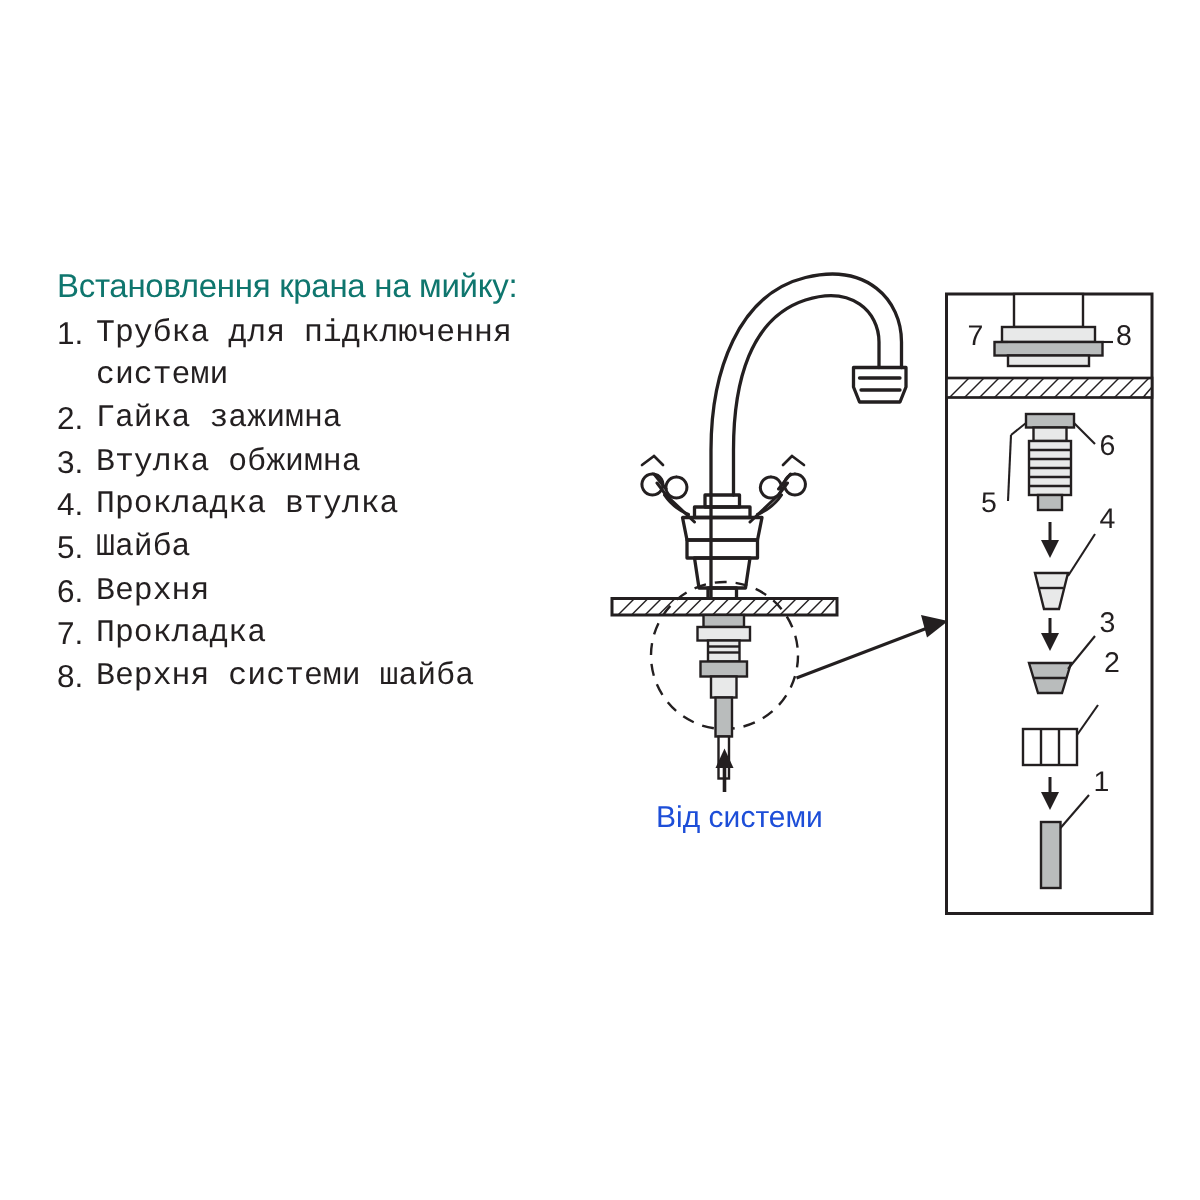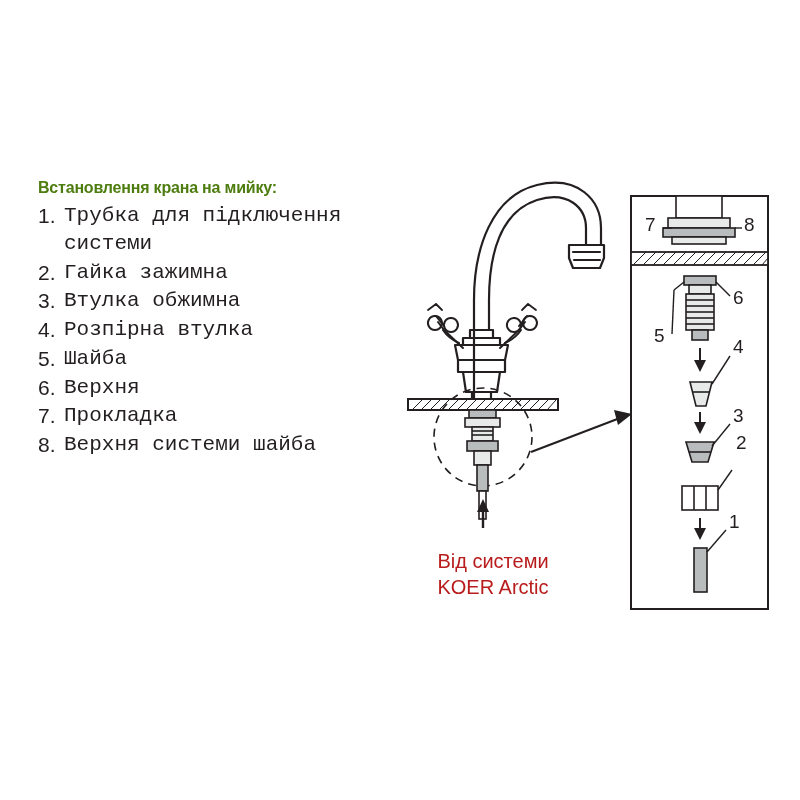--- a/index.html
+++ b/index.html
@@ -21,26 +21,26 @@
     width: 800px; height: 800px;
   }
   
   .instructions {
     position: absolute;
     left: 38px;
     top: 178px;
     width: 360px;
   }
   .instr-title {
-    font-size: 16px;
-    font-weight: bold;
+    font-size: 22px;
+    font-weight: normal;
     letter-spacing: -0.2px;
     line-height: 1.2;
     margin-bottom: 5px;
-    color: #4d7c0f;
+    color: #0f766e;
   }
   .instr-list {
     list-style: none;
     margin: 0;
     padding: 0;
   }
   .instr-item {
     display: flex;
     font-size: 21px;
     line-height: 1.32;
@@ -57,22 +57,21 @@
   }
   
   .caption {
     position: absolute;
     left: 398px;
     top: 532px;
     width: 190px;
     text-align: center;
     font-size: 20px;
     line-height: 1.32;
-    color: #b91c1c;
-    margin-top: 16px;
+    color: #1d4ed8;
   }
   
   .panel-labels span {
     position: absolute;
     font-size: 19px;
     color: #231f20;
   }
   svg.art {
     position: absolute;
     left: 0; top: 0;
@@ -95,21 +94,21 @@
       <li class="instr-item">
         <span class="instr-num">2.</span>
         <span class="instr-text">Гайка зажимна</span>
       </li>
       <li class="instr-item">
         <span class="instr-num">3.</span>
         <span class="instr-text">Втулка обжимна</span>
       </li>
       <li class="instr-item">
         <span class="instr-num">4.</span>
-        <span class="instr-text">Розпірна втулка</span>
+        <span class="instr-text">Прокладка втулка</span>
       </li>
       <li class="instr-item">
         <span class="instr-num">5.</span>
         <span class="instr-text">Шайба</span>
       </li>
       <li class="instr-item">
         <span class="instr-num">6.</span>
         <span class="instr-text">Верхня</span>
       </li>
       <li class="instr-item">
@@ -286,21 +285,20 @@
       <line x1="716" y1="282" x2="730" y2="296"></line>
       <line x1="712" y1="384" x2="730" y2="356"></line>
       <line x1="712" y1="446" x2="730" y2="424"></line>
       <line x1="718" y1="490" x2="732" y2="470"></line>
       <line x1="707" y1="552" x2="726" y2="530"></line>
     </g>
   </svg>
 
   <div class="caption">
     <div>Від системи</div>
-    <div>KOER Arctic</div>
   </div>
 
   <div class="panel-labels">
     <span style="left:645px; top:214px;">7</span>
     <span style="left:744px; top:214px;">8</span>
     <span style="left:733px; top:287px;">6</span>
     <span style="left:654px; top:325px;">5</span>
     <span style="left:733px; top:336px;">4</span>
     <span style="left:733px; top:405px;">3</span>
     <span style="left:736px; top:432px;">2</span>

